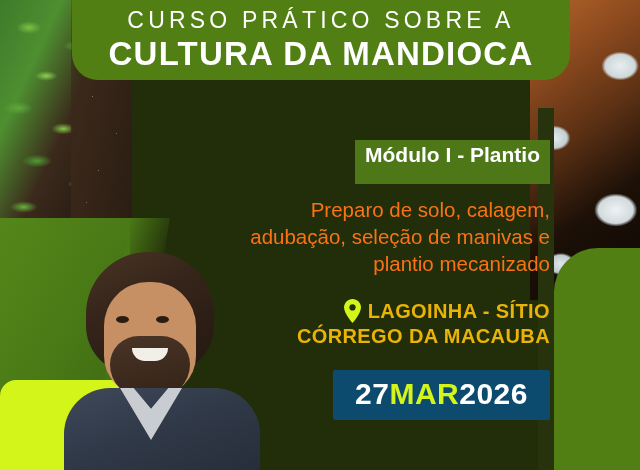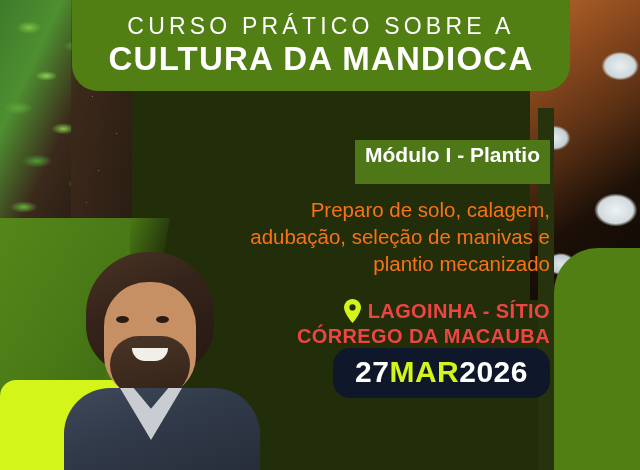--- a/index.html
+++ b/index.html
@@ -153,21 +153,21 @@
     position: absolute;
     right: 86px; top: 108px;
     width: 16px; height: 362px;
     background: #27330c;
   }
 
   
   .header-banner {
     position: absolute;
     left: 72px; top: 0;
-    width: 498px; height: 91px;
+    width: 498px; height: 80px;
     background: #527f14;
     border-radius: 0 0 26px 26px;
     display: flex;
     flex-direction: column;
     align-items: center;
     justify-content: center;
     gap: 2px;
   }
   .header-kicker {
     color: #ffffff;
@@ -207,45 +207,45 @@
   }
   .module-desc {
     margin-top: 12px;
     color: #f97316;
     font-size: 20.5px;
     font-weight: 400;
     line-height: 1.32;
   }
   .location {
     margin-top: 22px;
-    color: #ef4444;
+    color: #eab308;
     font-size: 20px;
     font-weight: bold;
     line-height: 1.22;
     letter-spacing: .4px;
   }
   .location-line-1 {
     display: flex;
     align-items: center;
     justify-content: flex-end;
     gap: 7px;
     white-space: nowrap;
   }
   .pin-icon {
     flex: 0 0 auto;
     width: 17px; height: 24px;
     display: block;
   }
   .location-line-2 { white-space: nowrap; }
 
   .date-pill {
-    margin-top: 0;
+    margin-top: 22px;
     display: inline-block;
-    background: #0f172a;
-    border-radius: 17px;
+    background: #0c4a6e;
+    border-radius: 2px;
     padding: 7px 22px 9px;
     font-size: 30px;
     font-weight: bold;
     letter-spacing: .5px;
     white-space: nowrap;
   }
   .date-day, .date-year { color: #ffffff; }
   .date-month { color: #d4f51a; }
 
   .start-time {

